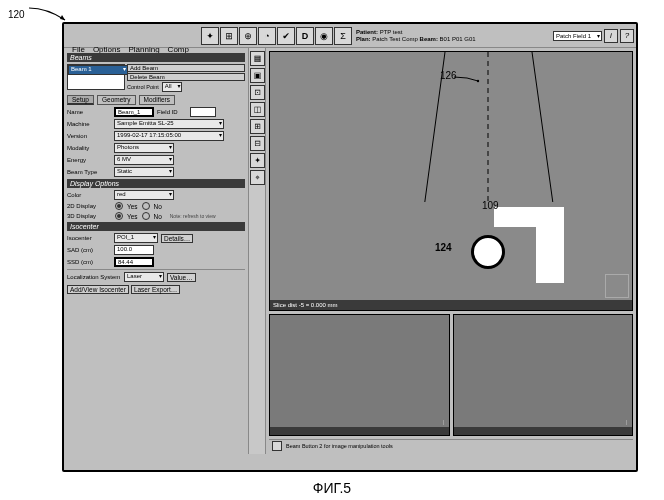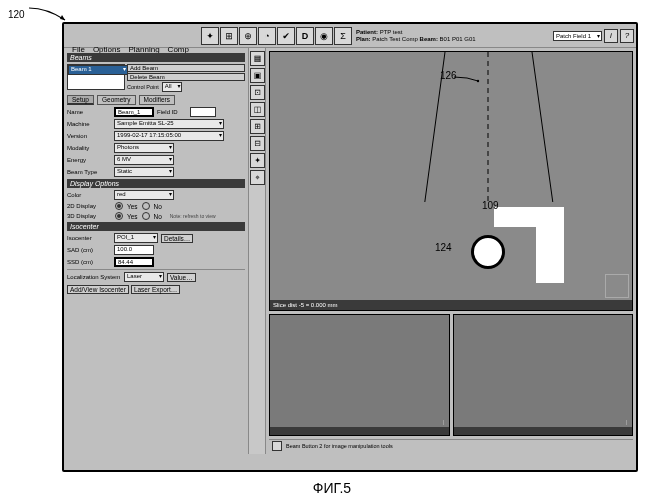--- a/index.html
+++ b/index.html
@@ -226,21 +226,21 @@
           <path d="M251 160 q -10 -4 -25 -4" fill="none" stroke="#000"></path>
             <circle cx="252" cy="160" r="1.2"></circle>
           <path d="M203 200 q -10 -4 -24 -4" fill="none" stroke="#000"></path>
             <circle cx="204" cy="200" r="1.2"></circle>
         </svg>
         <div class="lblock" style="left:224px; top:155px; width:70px; height:20px;"></div>
         <div class="lblock" style="left:266px; top:175px; width:28px; height:56px;"></div>
         <div class="tumor" style="left:201px; top:183px; width:34px; height:34px;"></div>
         <span class="anno" style="left:158px; top:18px;">126</span>
         <span class="anno" style="left:200px; top:148px;">109</span>
-        <span class="anno" style="left:153px; top:190px;">124</span>
+        <span class="anno" style="left:153px; top:190px;font-weight:bold;">124</span>
         <div class="mv-corner"></div>
         <div class="mv-footer">Slice dist -5 = 0.000 mm</div>
       </div>
       <div class="thumbs">
         <div class="thumb">
             <div class="tside">—</div>
             <div class="tfoot"></div>
           </div>
         <div class="thumb">
             <div class="tside">—</div>

